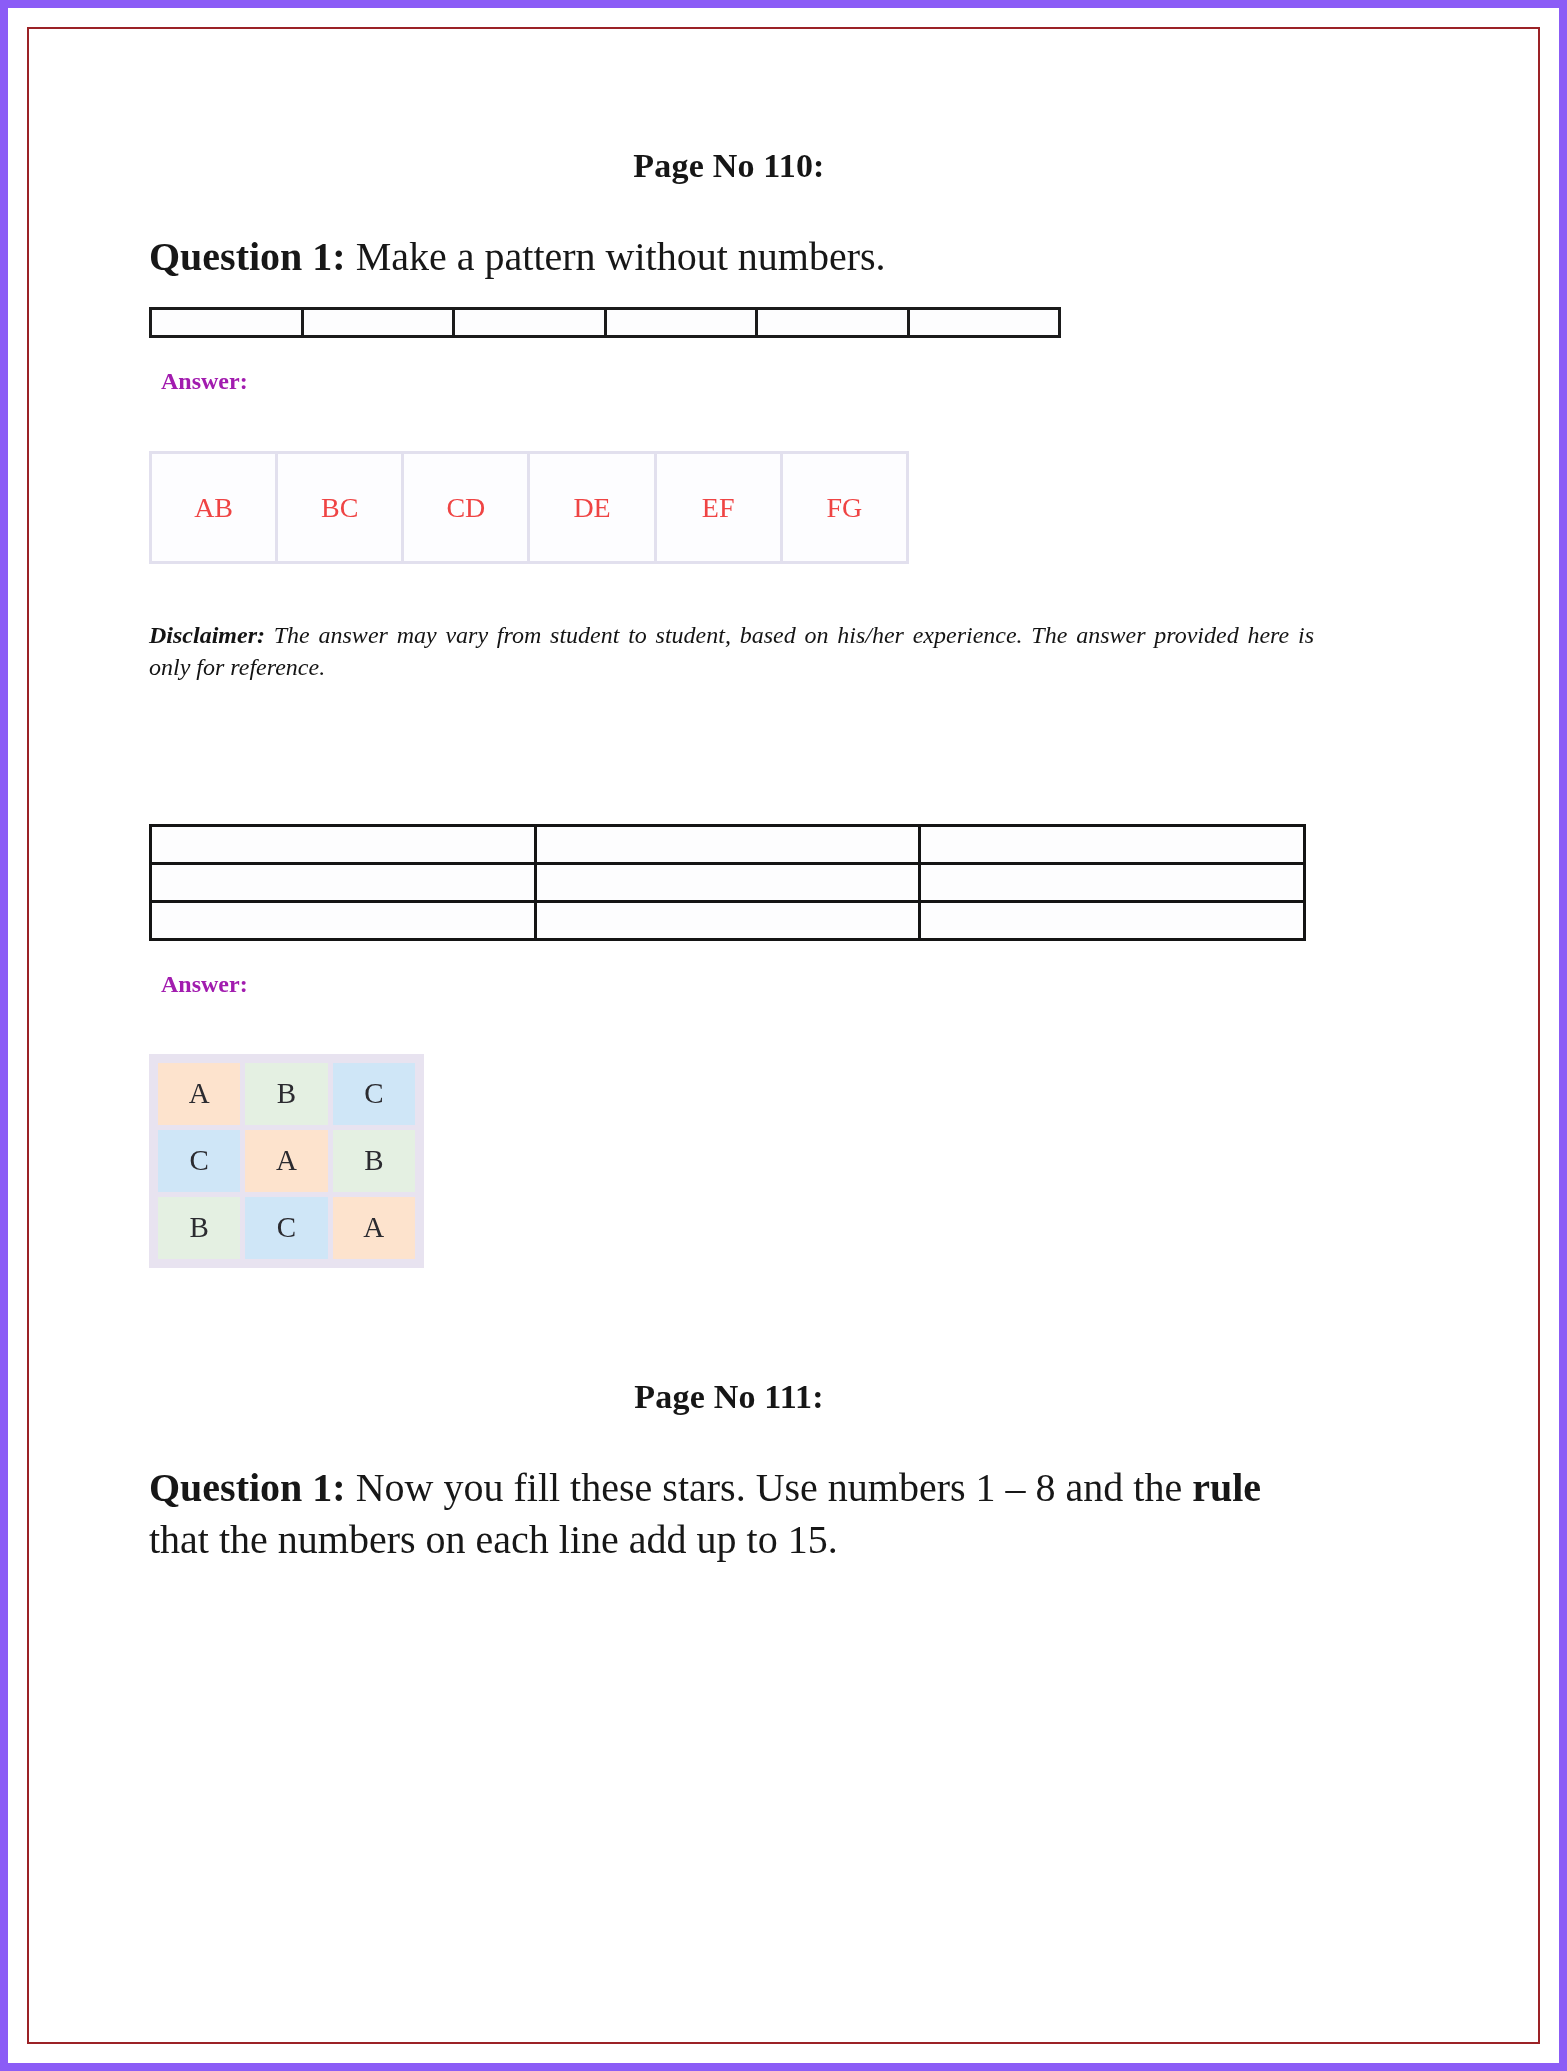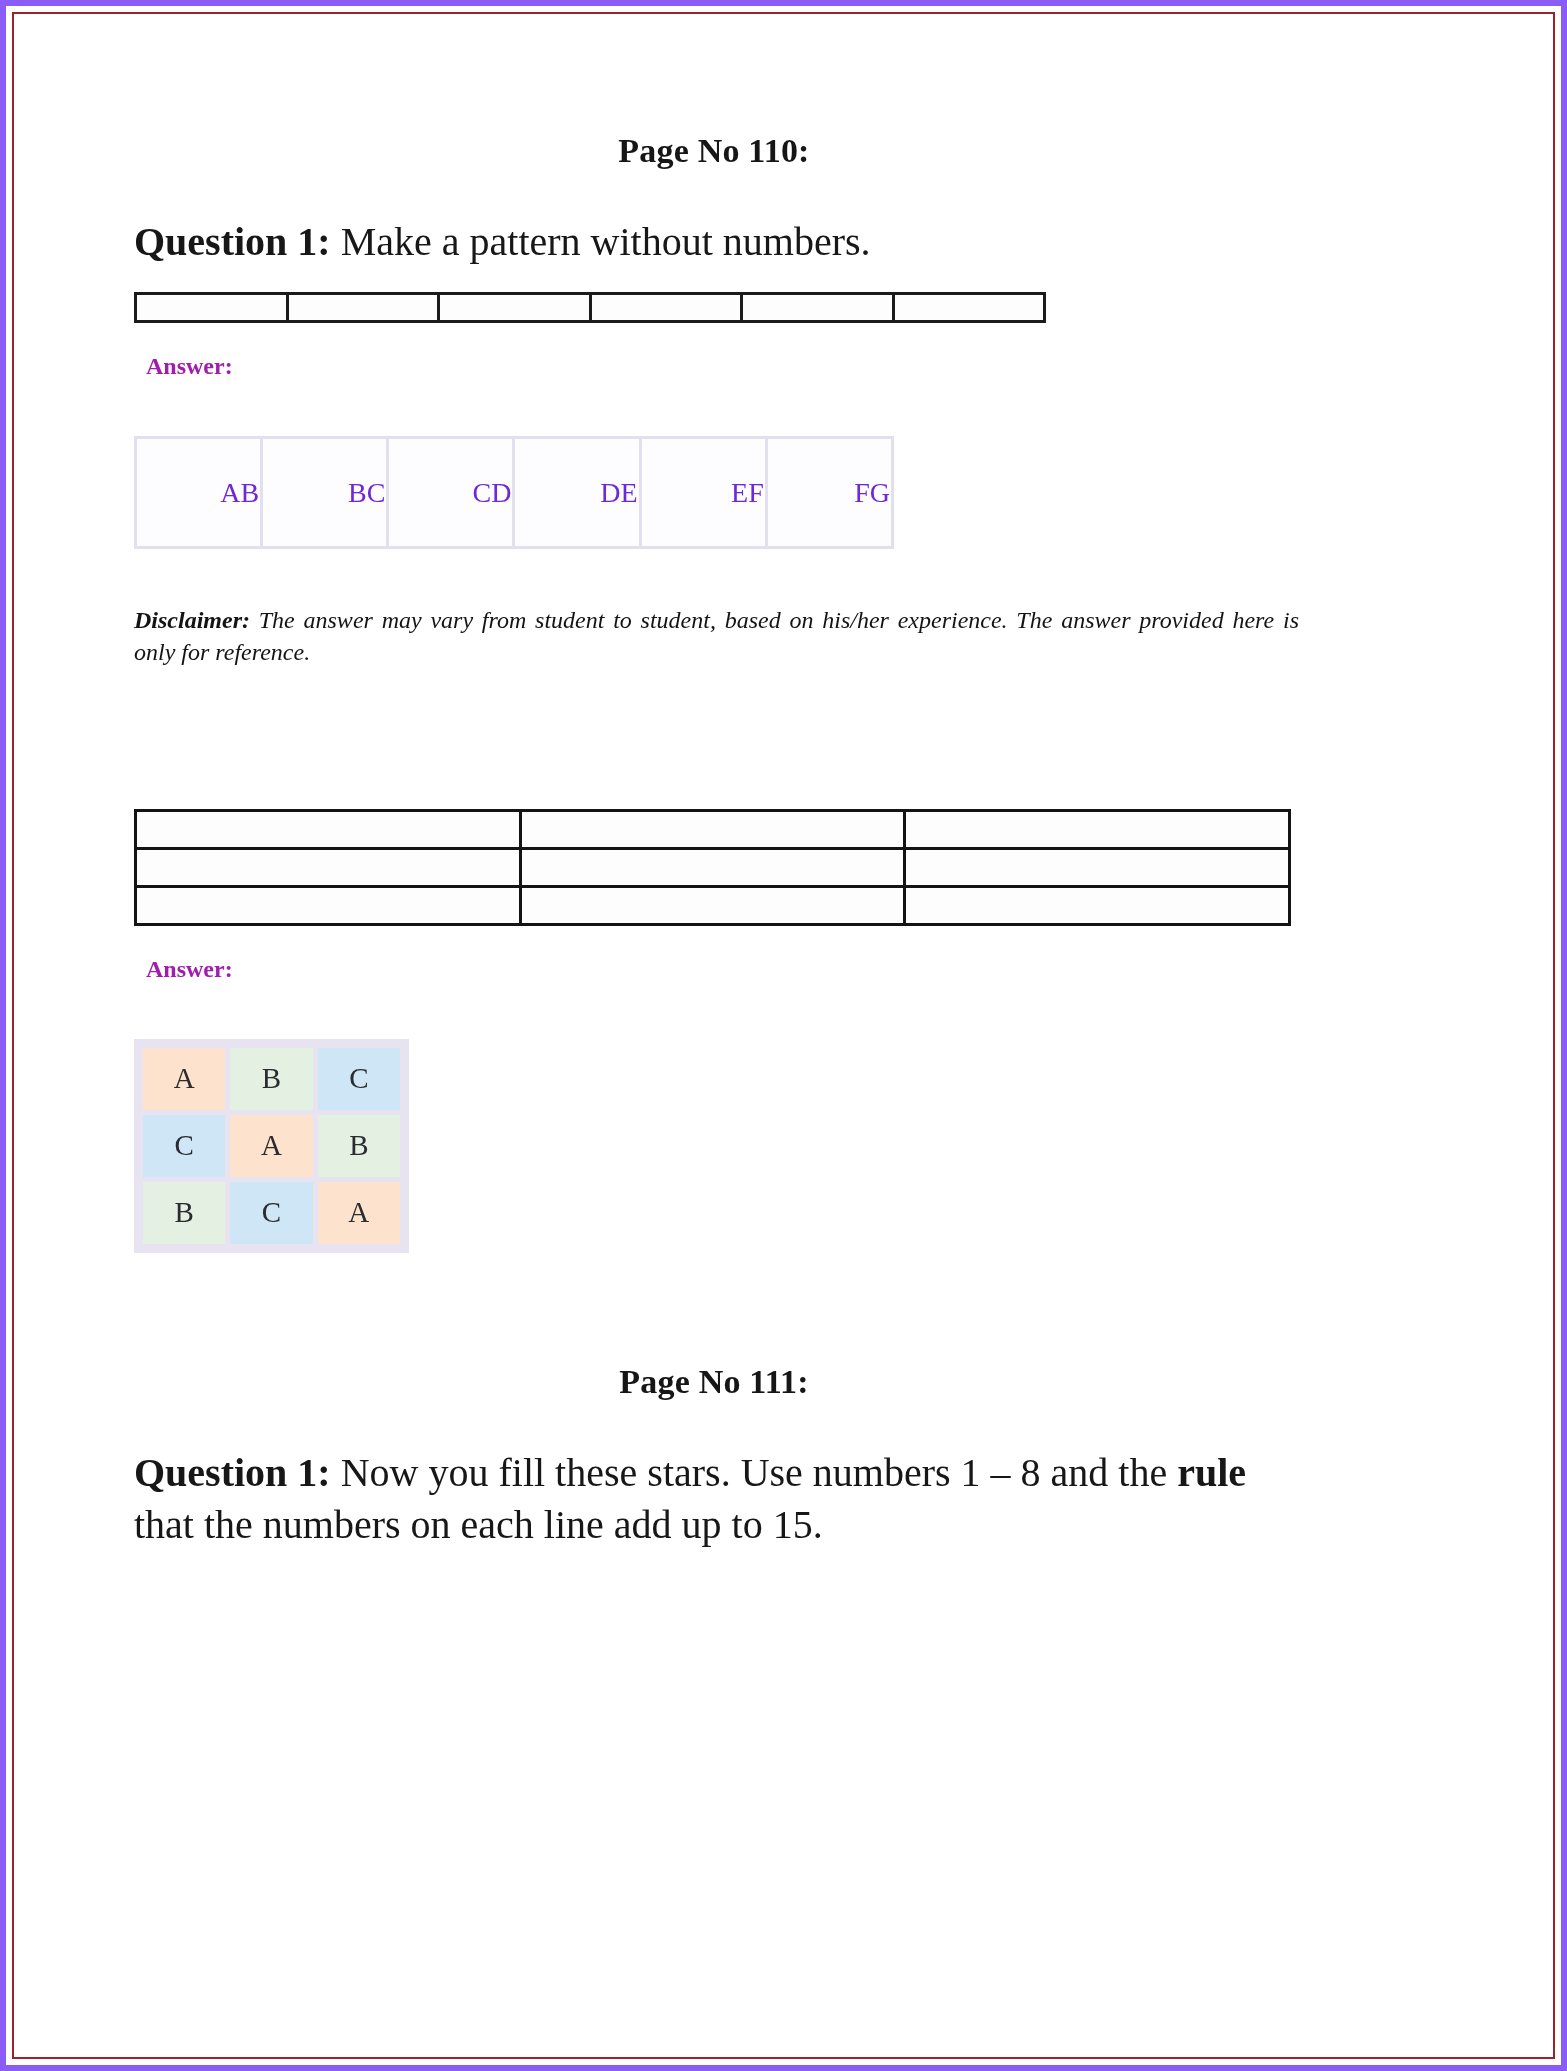--- a/index.html
+++ b/index.html
@@ -16,22 +16,22 @@
     overflow: hidden;
   }
 
   
   #page-frame {
     position: absolute;
     left: 0; top: 0;
     width: 1567px;
     height: 2071px;
     background: #ffffff;
-    border: 6px solid #8b5cf6;
-    padding: 6px;
+    border: 8px solid #8b5cf6;
+    padding: 19px;
     text-decoration: underline;
   }
   #page-frame-inner {
     width: 100%;
     height: 100%;
     border: 2px solid #9b2226;
     background: #ffffff;
     padding: 0;
     overflow: hidden;
     position: relative;
@@ -91,24 +91,24 @@
   .answer-boxes {
     border-collapse: collapse;
     table-layout: fixed;
     width: 760px;
     margin: 0;
     background: #fbfbfd;
   }
   .answer-boxes td {
     border: 3px solid #e2e0ee;
     height: 110px;
-    text-align: right;
+    text-align: center;
     vertical-align: middle;
     font-size: 28px;
-    color: #6d28d9;
+    color: #ef4444;
     background: #fdfdff;
     font-family: "Liberation Serif", serif;
   }
 
   
   .disclaimer {
     font-size: 24px;
     font-style: italic;
     line-height: 1.33;
     color: #141414;

